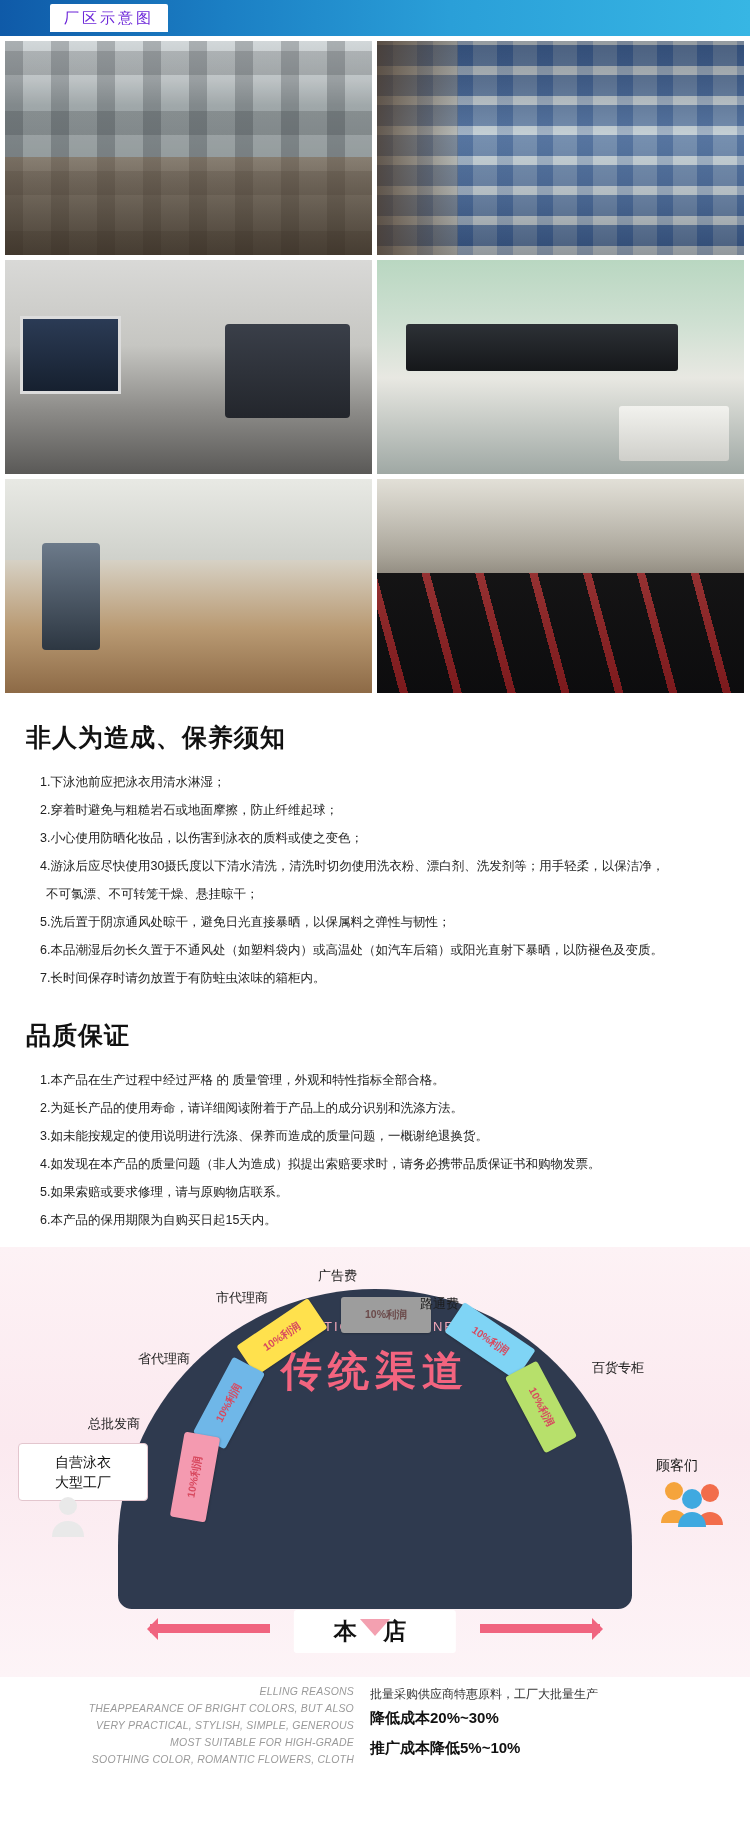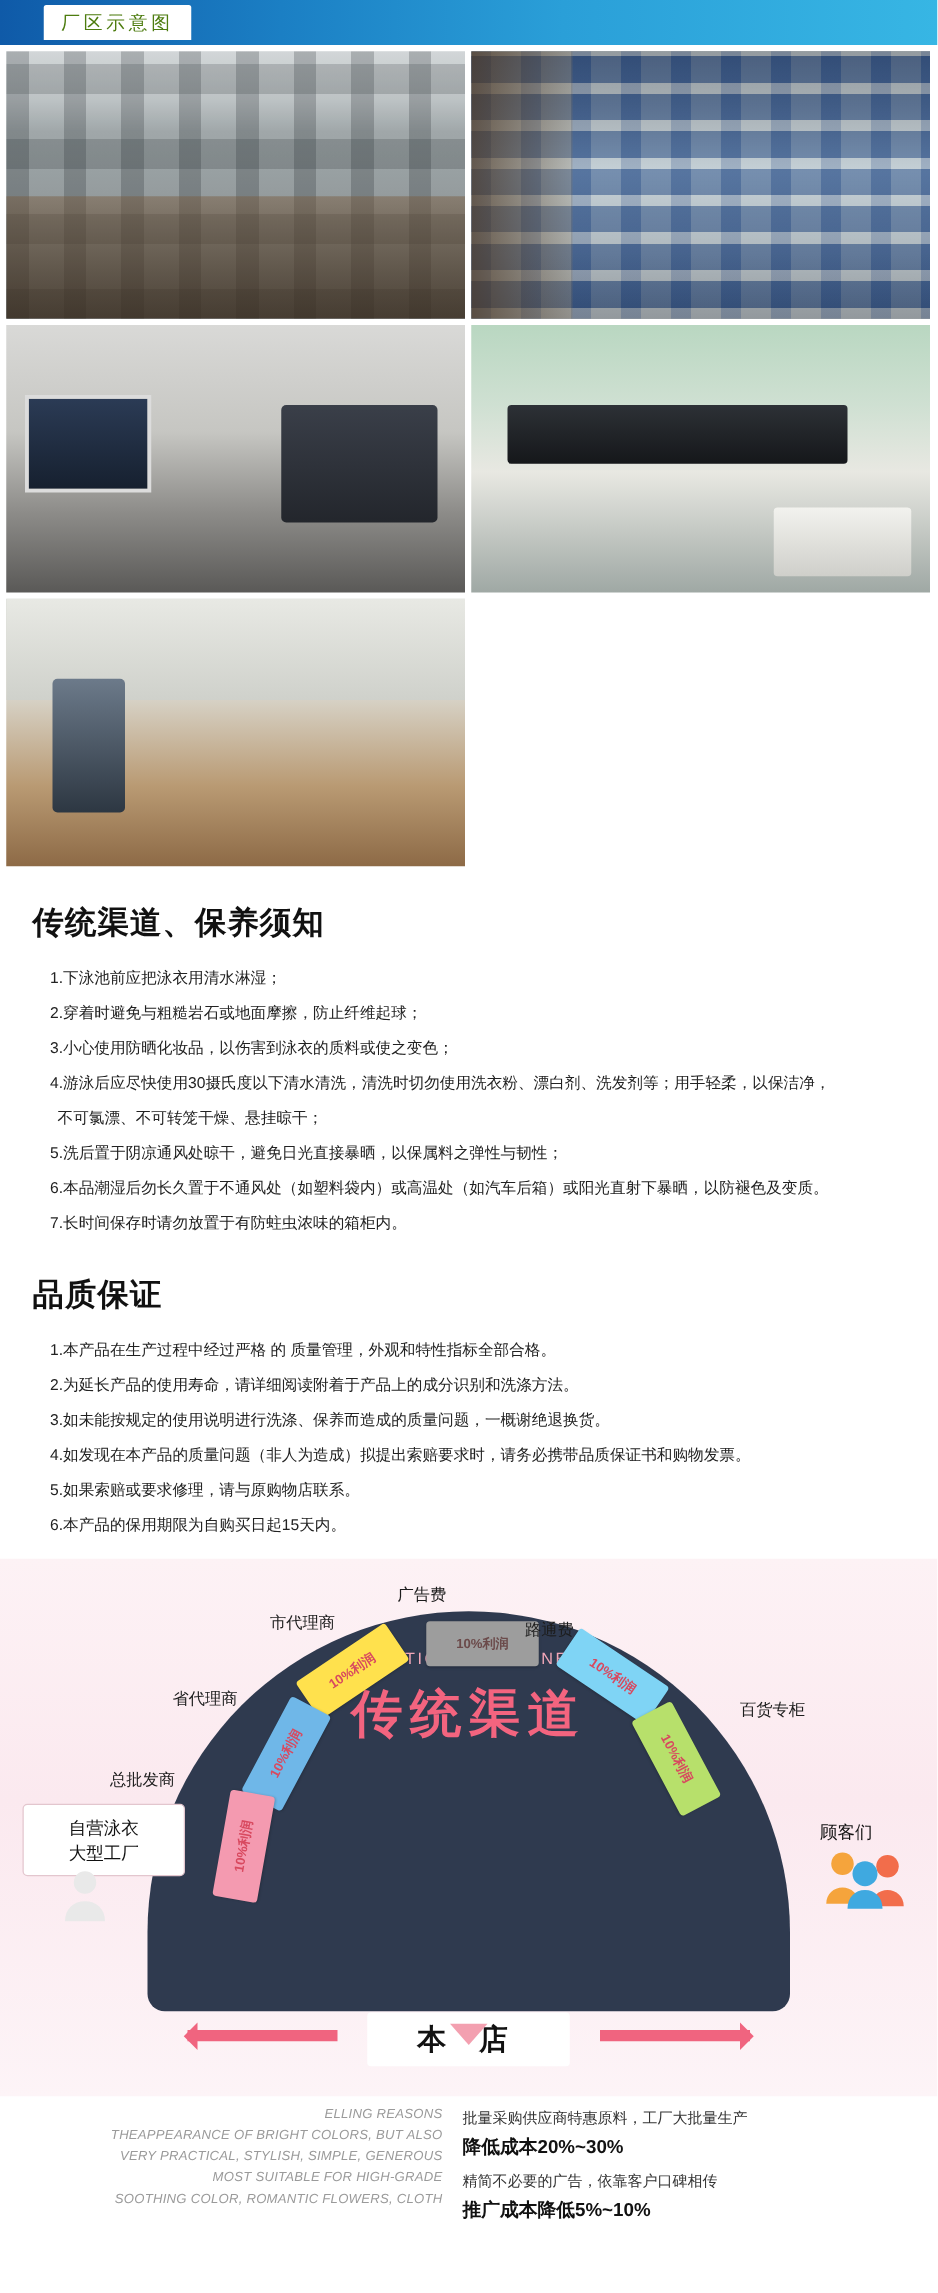--- a/index.html
+++ b/index.html
@@ -11,23 +11,23 @@
   }
   .page{width:750px;position:relative;overflow:hidden;}
 
   
   .banner{
     height:36px;
     background:linear-gradient(90deg,#0f5aa8 0%,#1b7fc4 30%,#2a9fd8 60%,#37b6e4 100%);
     display:flex;align-items:center;
   }
   .banner .tab{
-    margin-left:35px;
+    margin-left:50px;
     background:#ffffff;
-    color:#4d7c0f;
+    color:#6d28d9;
     font-size:15px;
     letter-spacing:3px;
     padding:5px 14px 4px 14px;
     border-radius:2px 2px 0 0;
   }
 
   
   .grid{display:flex;flex-wrap:wrap;gap:5px;padding:5px 5px 0 5px;box-sizing:border-box;width:750px;}
   .cell{width:367px;height:214px;position:relative;overflow:hidden;border:0;}
   .cell .cap{
@@ -163,24 +163,27 @@
       </div>
     <div class="cell ph3">
         <span class="cap">电脑设计办公区</span>
       </div>
     <div class="cell ph4">
         <span class="cap">数码印花打印设备</span>
       </div>
     <div class="cell ph5">
         <span class="cap">裁床铺布车间</span>
       </div>
+    <div class="cell ph6">
+        <span class="cap">成品整理包装车间</span>
+      </div>
   </div>
 
   <div class="section">
-    <h2 class="sec-title">传统渠道、保养须知</h2>
+    <h2 class="sec-title">非人为造成、保养须知</h2>
     <ol class="list">
       <li>1.下泳池前应把泳衣用清水淋湿；</li>
       <li>2.穿着时避免与粗糙岩石或地面摩擦，防止纤维起球；</li>
       <li>3.小心使用防晒化妆品，以伤害到泳衣的质料或使之变色；</li>
       <li>4.游泳后应尽快使用30摄氏度以下清水清洗，清洗时切勿使用洗衣粉、漂白剂、洗发剂等；用手轻柔，以保洁净，</li>
       <li style="margin-left:20px;">不可氯漂、不可转笼干燥、悬挂晾干；</li>
       <li>5.洗后置于阴凉通风处晾干，避免日光直接暴晒，以保属料之弹性与韧性；</li>
       <li>6.本品潮湿后勿长久置于不通风处（如塑料袋内）或高温处（如汽车后箱）或阳光直射下暴晒，以防褪色及变质。</li>
       <li>7.长时间保存时请勿放置于有防蛀虫浓味的箱柜内。</li>
     </ol>
@@ -254,19 +257,18 @@
       <div>ELLING REASONS</div>
       <div>THEAPPEARANCE OF BRIGHT COLORS, BUT ALSO</div>
       <div>VERY PRACTICAL, STYLISH, SIMPLE, GENEROUS</div>
       <div>MOST SUITABLE FOR HIGH-GRADE</div>
       <div>SOOTHING COLOR, ROMANTIC FLOWERS, CLOTH</div>
 
     </div>
     <div class="right">
       <div class="r">批量采购供应商特惠原料，工厂大批量生产</div>
       <div class="b">降低成本20%~30%</div>
-      <div class="r">精简不必要的广告，依靠客户口碑相传</div>
       <div class="b">推广成本降低5%~10%</div>
 
     </div>
   </div>
 
 </div>
 
 </body></html>

